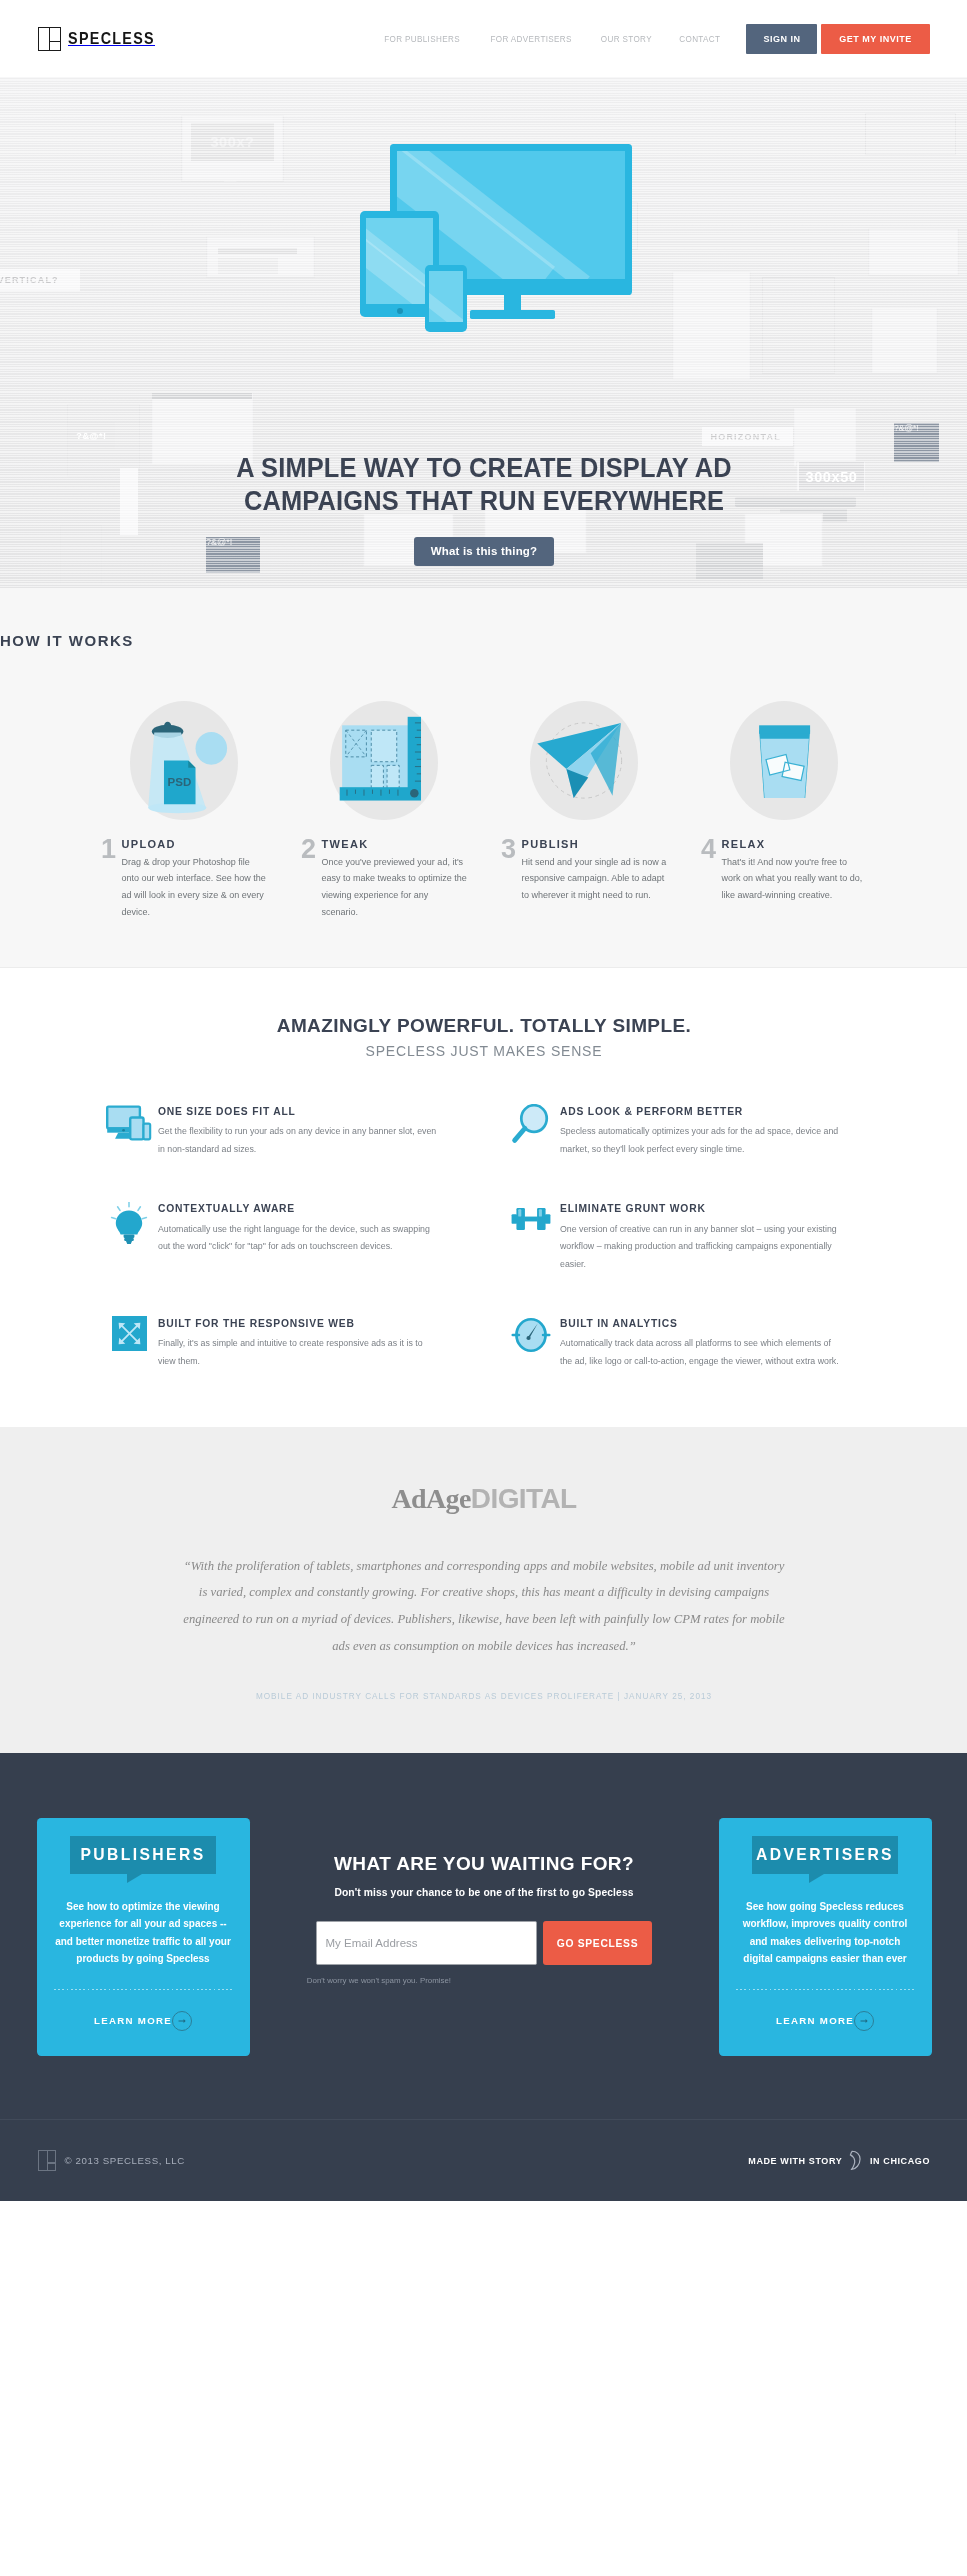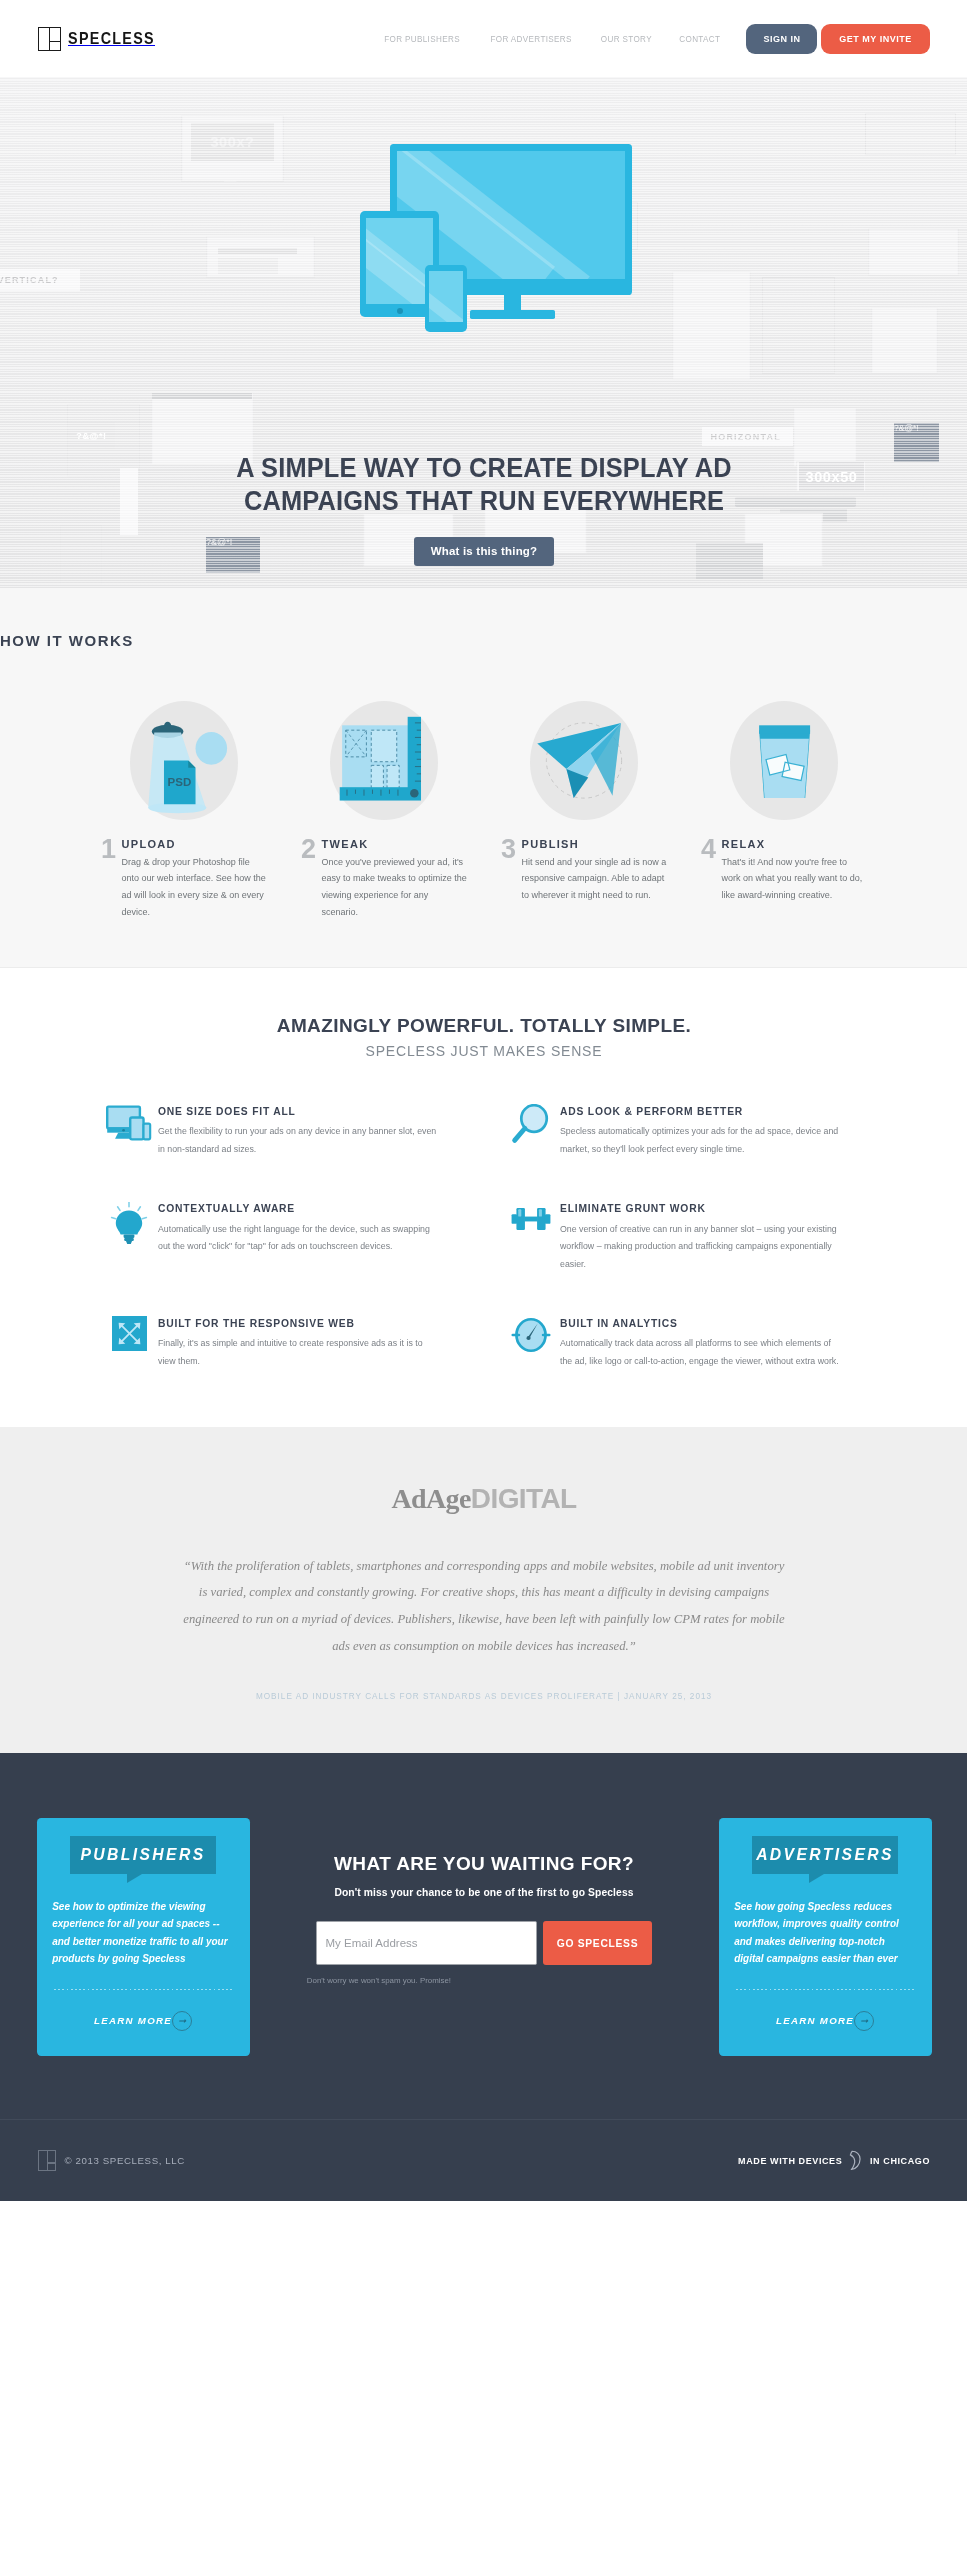--- a/index.html
+++ b/index.html
@@ -46,21 +46,21 @@
     font-family: "Liberation Sans Narrow", "Liberation Sans", sans-serif;
     font-size: 9px; letter-spacing: 0.4px; color: #b6b9bd;
     text-decoration: none; text-transform: uppercase; font-weight: 400;
     transform: scaleX(0.9);
   }
   .header-actions { display: flex; align-items: center; margin-left: auto; margin-right: 38px; gap: 3.6px; }
   .btn-signin, .btn-invite {
     font-family: "Liberation Sans Narrow", "Liberation Sans", sans-serif;
     font-size: 9px; font-weight: 700; letter-spacing: 0.5px;
     color: #ffffff; text-transform: uppercase;
-    border: none; border-radius: 9px; cursor: pointer;
+    border: none; border-radius: 1px; cursor: pointer;
     height: 30px; display: flex; align-items: center; justify-content: center;
     transform-origin: center;
   }
   .btn-signin { background: #53657d; width: 71px; }
   .btn-invite { background: #ec5c46; width: 109px; }
 
   
   .hero {
     height: 511px;
     position: relative;
@@ -228,22 +228,21 @@
     text-align: center; margin-top: 33px;
     font-family: "Liberation Sans Narrow", "Liberation Sans", sans-serif;
     font-size: 8.2px; letter-spacing: 1px; color: #b9cbd8; text-transform: uppercase;
   }
 
   
   .cta-sec { background: #363f4e; padding: 65px 0 63px; position: relative; }
   .cta-row { width: 895px; margin: 0 auto; display: flex; align-items: flex-start; justify-content: space-between; }
   .aud-card {
     width: 213px; background: #29b6e0; border-radius: 4.2px; padding: 18px 15.7px 25.4px;
-    text-align: left;
-    font-style: italic;
+    text-align: center;
   }
   .aud-flag { position: relative; display: block; margin: 0 auto; width: 146px; }
   .aud-flag-inner {
     background: #1c8cad; color: #fff; height: 38px;
     display: flex; align-items: center; justify-content: center;
     font-family: "Liberation Sans Narrow", "Liberation Sans", sans-serif;
     font-size: 15.7px; font-weight: 700; letter-spacing: 2.4px;
   }
   .aud-flag-tail {
     position: absolute; left: 50%; margin-left: -15.7px; bottom: -8.5px;
@@ -702,21 +701,21 @@
   <footer class="footbar">
     <div class="foot-left">
       <span class="foot-mark">
         <i class="fm1"></i>
           <i class="fm2"></i>
           <i class="fm3"></i>
       </span>
       <span class="foot-copy">© 2013 SPECLESS, LLC</span>
     </div>
     <div class="foot-right">
-      <span>MADE WITH DEVICES</span>
+      <span>MADE WITH STORY</span>
       <svg class="muscle-icon" viewBox="0 0 26 34">
         <path d="M7 2 C14 2 20 7 20 15 C20 24 13 32 6 32 C10 26 12 22 11 17 C10 12 6 9 4 8 C5 5 6 3 7 2 Z" fill="none" stroke="#aab1bd" stroke-width="2"></path>
       </svg>
       <span>IN CHICAGO</span>
     </div>
   </footer>
 
 </div>
 
 

